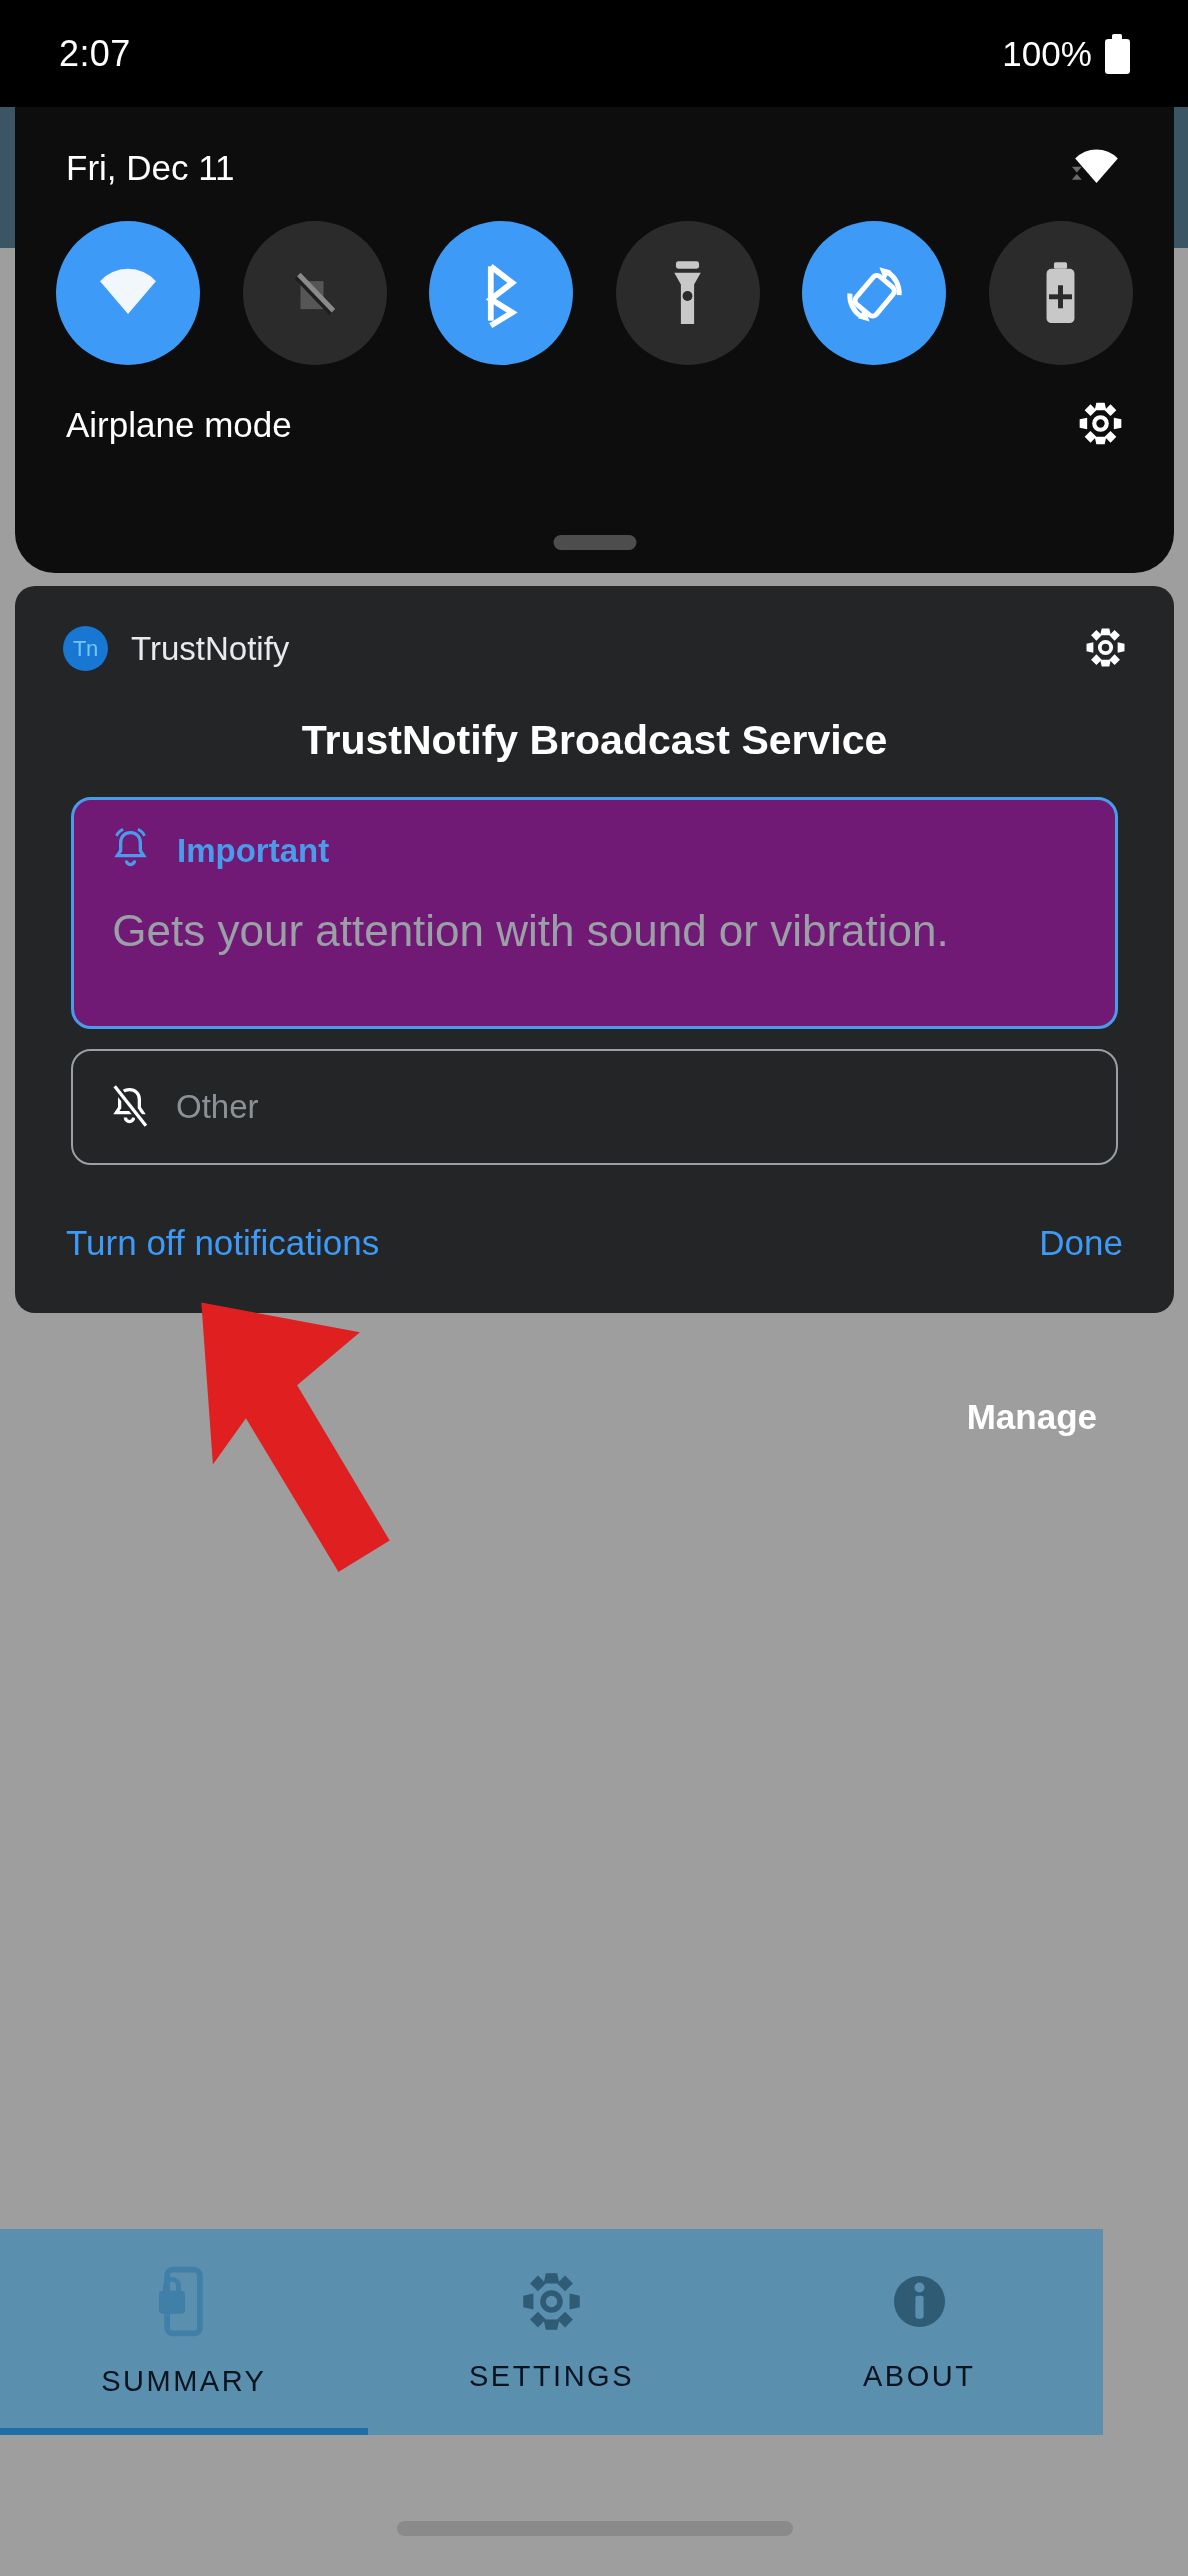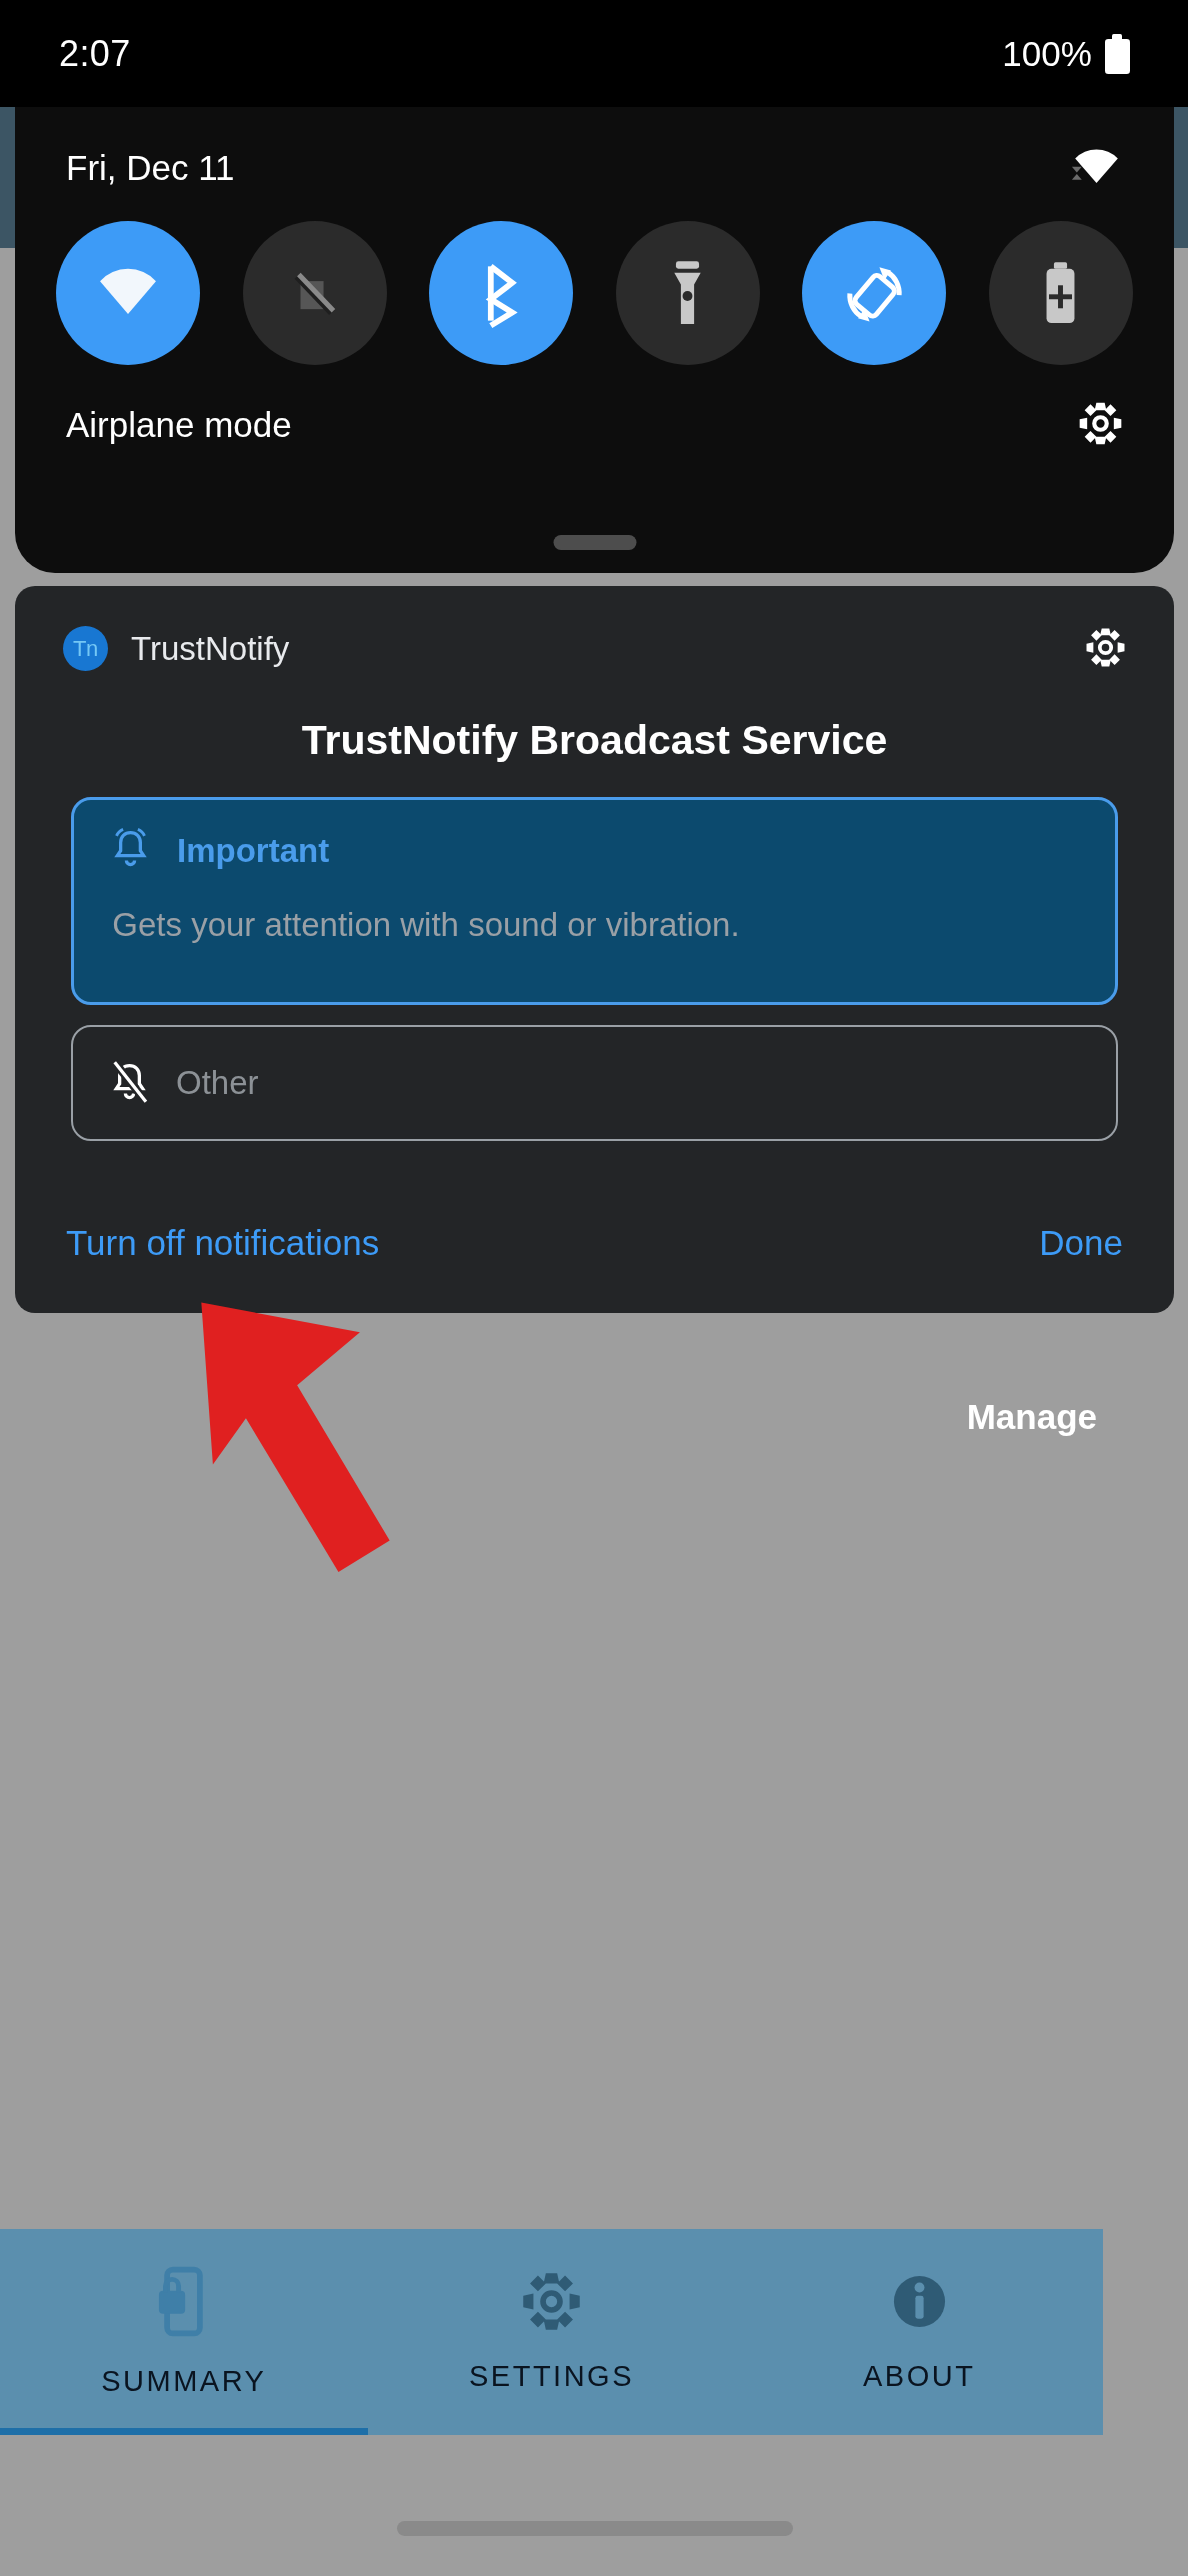--- a/index.html
+++ b/index.html
@@ -95,33 +95,33 @@
   .notif-title{
     text-align:center; color:#fff; font-size:41px; font-weight:bold;
     margin-top:46px;
   }
 
   .opt-list{ padding:0 56px; margin-top:33px; }
   .opt{
     border-radius:20px; padding:26.4px 35px; position:relative;
   }
   .opt.selected{
-    border:3.3px solid #4a9ceb; background:#0c4a6e;
-    height:208px;
+    border:3.3px solid #4a9ceb; background:#701a75;
+    height:232px;
   }
   .opt.plain{
     border:2.5px solid #9aa0a6; background:transparent;
     height:116px; margin-top:20px;
     display:flex; align-items:center;
   }
   .opt-row{ display:flex; align-items:center; gap:25px; }
   .opt-label-important{ color:#4a9ceb; font-size:33px; font-weight:bold; }
   .opt-label-other{ color:#8c9196; font-size:33px; }
   .opt-desc{
-    color:#9aa0a6; font-size:33px; margin-top:31px; margin-left:3.3px;
+    color:#9aa0a6; font-size:44px; margin-top:31px; margin-left:3.3px;
   }
 
   .notif-actions{
     display:flex; align-items:center; justify-content:space-between;
     padding:0 51px; position:absolute; left:0; bottom:50px; width:100%;
   }
   .action-link{ color:#3d9bf7; font-size:35px; }
   .action-link.bold{ font-weight:normal; }
 
   

